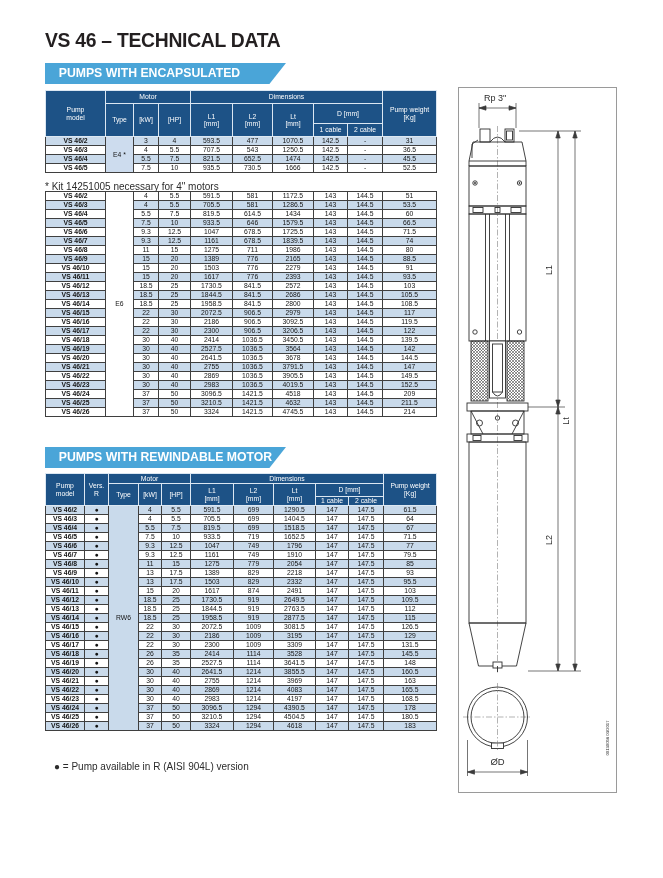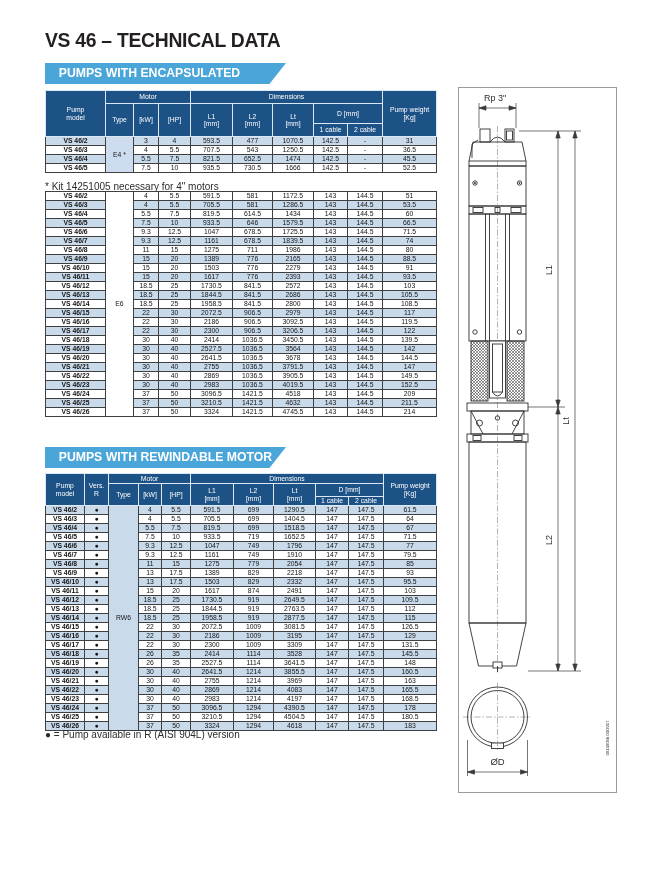--- a/index.html
+++ b/index.html
@@ -20,21 +20,21 @@
   #t1 thead tr:nth-child(1){height:13px;}#t1 thead tr:nth-child(2){height:20px;}#t1 thead tr:nth-child(3){height:13px;}
   #t1 tbody tr{height:8.8px;}
   #t1 td.type{background:#cddcee;}
   #t2{left:45px;top:191px;width:391px;}
   #t2 tbody tr{height:8.8px;}
   #t3{left:45px;top:473px;width:391px;}
   #t3 thead tr:nth-child(1){height:10px;}#t3 thead tr:nth-child(2){height:13px;}#t3 thead tr:nth-child(3){height:9px;}
   #t3 tbody tr{height:8.4px;}
   .fn{left:45px;font-size:10px;color:#2c2c2c;}
   #fn1{top:181px;}
-  #fn2{top:729px;}
+  #fn2{top:761px;margin-left:9px;}
   #frame{left:458px;top:87px;width:157px;height:704px;border:1px solid #9a9a9a;box-sizing:content-box;}
   svg text{font-family:"Liberation Sans",sans-serif;fill:#2e2e2e;}
 </style>
 </head>
 <body>
 
 <div id="title" class="abs">VS 46 – TECHNICAL DATA</div>
 
 <div id="banner1" class="abs banner">PUMPS WITH ENCAPSULATED MOTOR</div>
 

